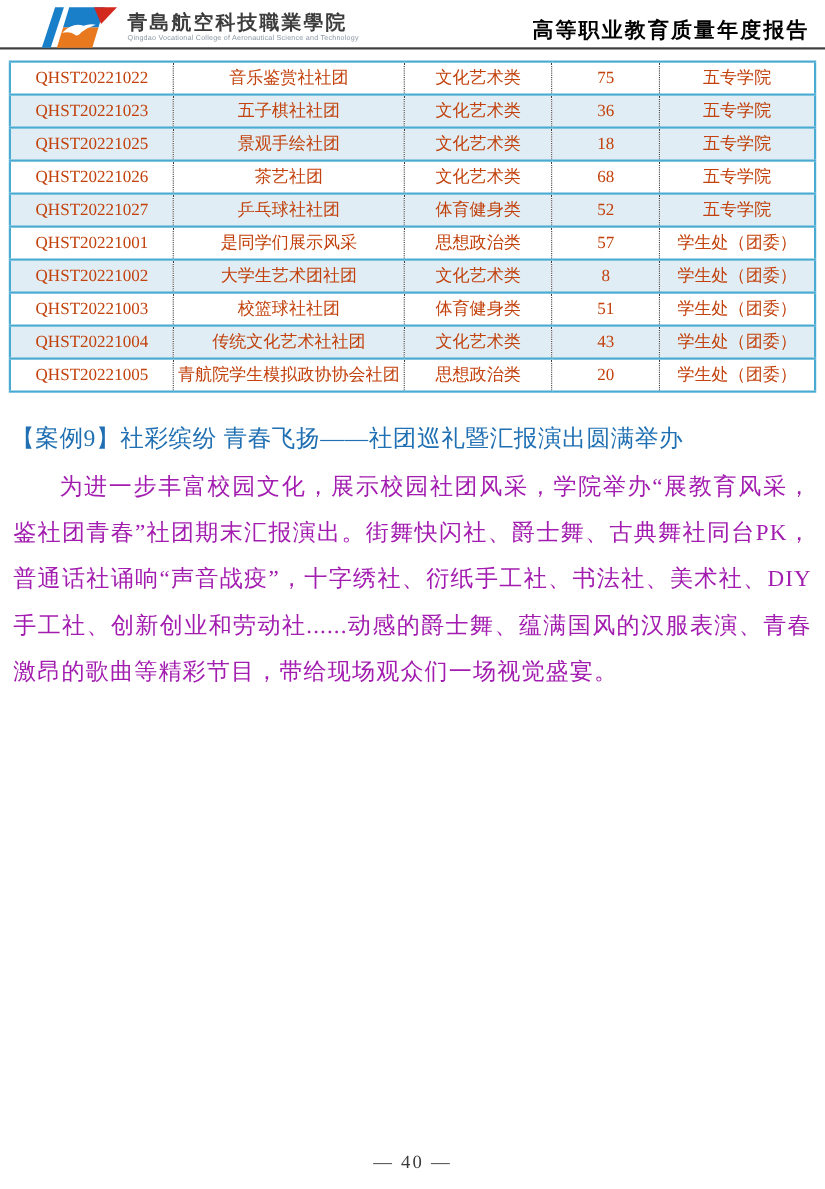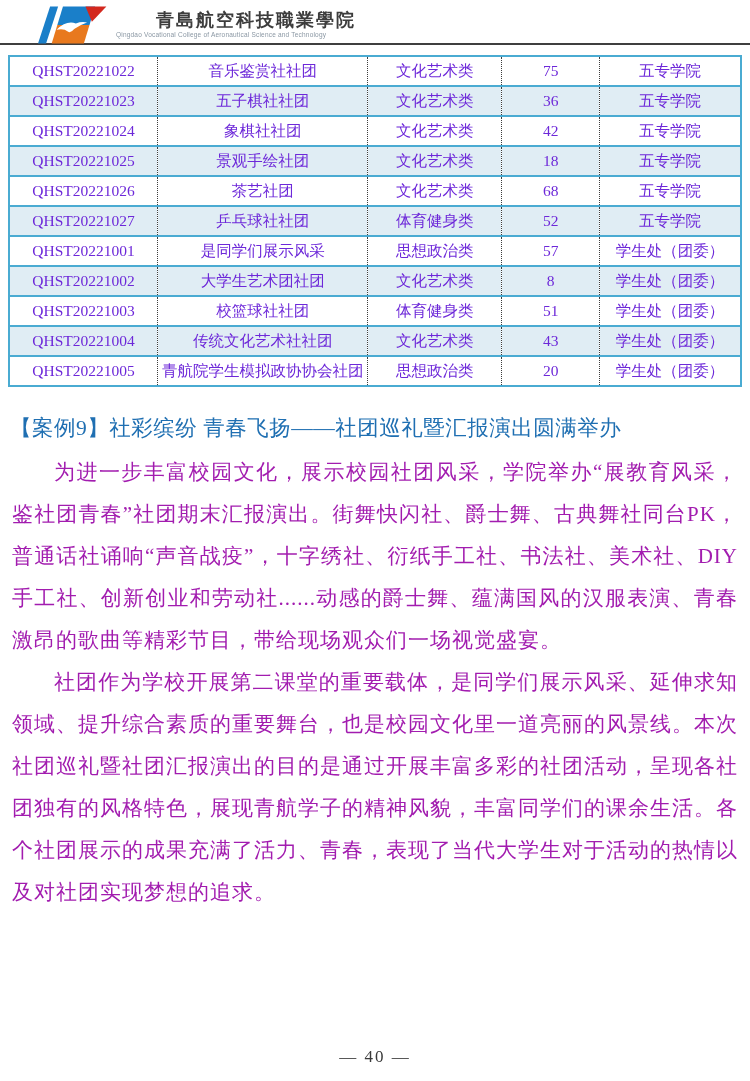--- a/index.html
+++ b/index.html
@@ -16,40 +16,40 @@
     position:relative;
     height:43px;
     border-bottom:2px solid #3f3f3f;
     display:flex;align-items:flex-start;justify-content:space-between;
   }
   .brand{display:flex;align-items:flex-start;padding-left:34px;padding-top:4px;}
   .logo{width:74px;height:42px;flex:0 0 auto;}
   .brand-text{margin-left:8px;padding-top:6px;}
   .college-name{
     font-size:18px;font-weight:bold;color:#3d3d3d;
-    letter-spacing:2px;line-height:20px;white-space:nowrap;margin-left:40px;
+    letter-spacing:2px;line-height:20px;white-space:nowrap;
   }
   .college-name-en{
     font-size:6.5px;color:#8a97a3;letter-spacing:.2px;
     line-height:9px;white-space:nowrap;
     font-family:"Liberation Sans","DejaVu Sans",sans-serif;
   }
   .report-title{
     align-self:flex-end;
     padding:0 14px 2px 0;
     font-size:19px;font-weight:bold;color:#000;
     letter-spacing:2px;white-space:nowrap;
   }
   
   .club-table-wrap{padding:10px 8px 0 8px;}
   table.club-table{
     width:100%;
     border-collapse:collapse;
     border:2px solid #4aabd2;
-    font-size:15.5px;color:#6d28d9;
+    font-size:15.5px;color:#c2410c;
     table-layout:fixed;
   }
   table.club-table td{
     text-align:center;vertical-align:middle;
     padding:2px 3px;line-height:20px;height:24px;
     border-top:2px solid #4aabd2;border-bottom:2px solid #4aabd2;
     border-left:1.5px dotted #3c3c3c;border-right:1.5px dotted #3c3c3c;
     overflow:hidden;
   }
   table.club-table td:first-child{border-left:none;}
@@ -90,20 +90,21 @@
         <polygon points="36,3 76,3 69,26 29,26" fill="#1a7fc9"></polygon>
         <polygon points="64,3 90,3 72,22" fill="#d3281e"></polygon>
         <polygon points="29,26 69,26 62,49 22,49" fill="#e8791e"></polygon>
         <path d="M28,32 Q40,20 52,24 Q60,21 66,23 Q57,26 50,31 Q45,37 42,34 Q37,30 28,32 Z" fill="#ffffff"></path>
       </svg>
       <div class="brand-text">
         <div class="college-name">青島航空科技職業學院</div>
         <div class="college-name-en">Qingdao Vocational College of Aeronautical Science and Technology</div>
       </div>
     </div>
+    <div class="report-title">高等职业教育质量年度报告</div>
   </div>
 
   <div class="club-table-wrap">
     <table class="club-table">
       <colgroup>
         <col style="width:20.3%">
         <col style="width:28.7%">
         <col style="width:18.3%">
         <col style="width:13.4%">
         <col style="width:19.3%">
@@ -114,27 +115,20 @@
             <td>音乐鉴赏社社团</td>
             <td>文化艺术类</td>
             <td>75</td>
             <td>五专学院</td>
           </tr>
           <tr class="alt">
             <td>QHST20221023</td>
             <td>五子棋社社团</td>
             <td>文化艺术类</td>
             <td>36</td>
-            <td>五专学院</td>
-          </tr>
-          <tr>
-            <td>QHST20221024</td>
-            <td>象棋社社团</td>
-            <td>文化艺术类</td>
-            <td>42</td>
             <td>五专学院</td>
           </tr>
           <tr class="alt">
             <td>QHST20221025</td>
             <td>景观手绘社团</td>
             <td>文化艺术类</td>
             <td>18</td>
             <td>五专学院</td>
           </tr>
           <tr>
@@ -187,18 +181,17 @@
             <td>学生处（团委）</td>
           </tr>
         </tbody>
     </table>
   </div>
 
   <div class="case-heading">【案例9】社彩缤纷 青春飞扬——社团巡礼暨汇报演出圆满举办</div>
 
   <div class="body-paragraphs">
       <p>为进一步丰富校园文化，展示校园社团风采，学院举办“展教育风采，鉴社团青春”社团期末汇报演出。街舞快闪社、爵士舞、古典舞社同台PK，普通话社诵响“声音战疫”，十字绣社、衍纸手工社、书法社、美术社、DIY手工社、创新创业和劳动社......动感的爵士舞、蕴满国风的汉服表演、青春激昂的歌曲等精彩节目，带给现场观众们一场视觉盛宴。</p>
-      <p>社团作为学校开展第二课堂的重要载体，是同学们展示风采、延伸求知领域、提升综合素质的重要舞台，也是校园文化里一道亮丽的风景线。本次社团巡礼暨社团汇报演出的目的是通过开展丰富多彩的社团活动，呈现各社团独有的风格特色，展现青航学子的精神风貌，丰富同学们的课余生活。各个社团展示的成果充满了活力、青春，表现了当代大学生对于活动的热情以及对社团实现梦想的追求。</p>
     </div>
 
   <div class="footer">—  40  —</div>
 
 </div>
 
 </body></html>

